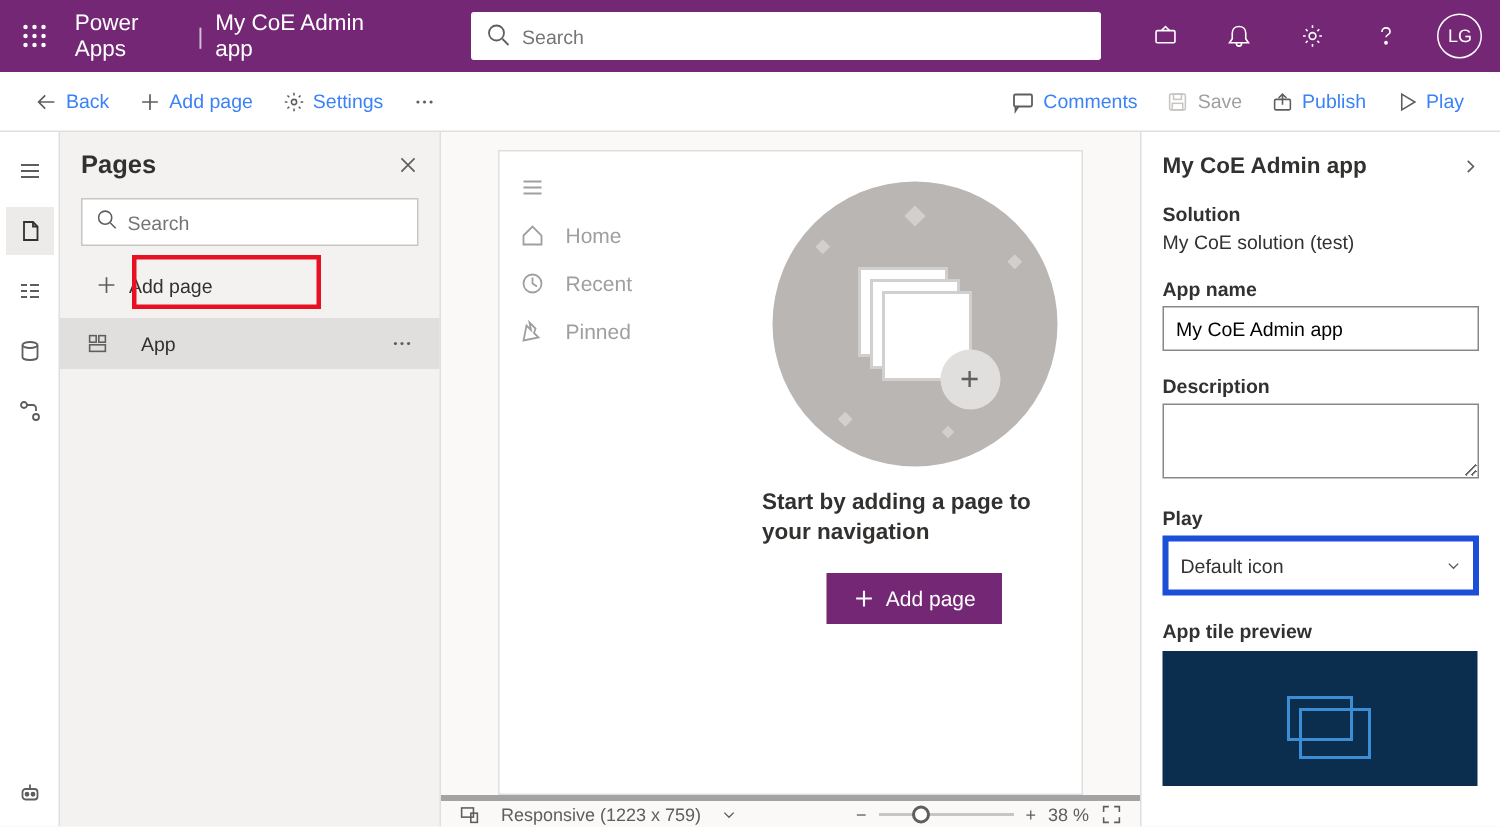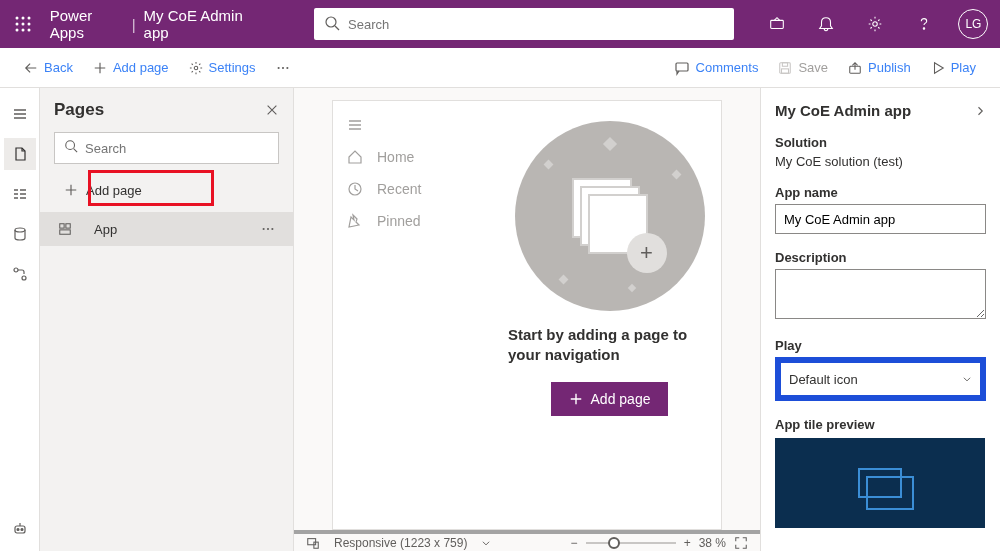--- a/index.html
+++ b/index.html
@@ -66,21 +66,21 @@
   .zoombar { display:flex; align-items:center; gap:8px; }
   .zoomtrack { width:90px; height:2px; background:#c8c6c4; position:relative; }
   .zoomthumb { width:12px; height:12px; border-radius:50%; background:#fff; border:2px solid #605e5c; position:absolute; top:-5px; left:22px; }
 
   .prop-panel { width:240px; background:#fff; border-left:1px solid #e1dfdd; padding:14px 14px 0 14px; overflow:auto; }
   .prop-panel h3 { font-size:15px; font-weight:600; display:flex; align-items:center; justify-content:space-between; }
   .prop-label { font-size:13px; font-weight:600; margin-top:16px; }
   .prop-val { font-size:13px; margin-top:4px; }
   .prop-input { width:100%; height:30px; border:1px solid #8a8886; padding:0 8px; font-size:13px; margin-top:4px; }
   .prop-textarea { width:100%; height:50px; border:1px solid #8a8886; padding:4px 8px; font-size:13px; margin-top:4px; resize:vertical; }
-  .prop-select { width:100%; height:30px; border:6px solid #1d4ed8; padding:16px 8px; font-size:13px; margin-top:4px; background:#fff; display:flex; align-items:center; justify-content:space-between; }
+  .prop-select { width:100%; height:30px; border:4px solid #1d4ed8; padding:16px 8px; font-size:13px; margin-top:4px; background:#fff; display:flex; align-items:center; justify-content:space-between; }
   .tile { width:210px; height:90px; background:#0b2e4f; margin-top:6px; display:flex; align-items:center; justify-content:center; }
   .tile-icon { width:44px; height:30px; border:2px solid #3b8ed6; position:relative; }
   .tile-icon::after { content:""; position:absolute; width:44px; height:30px; border:2px solid #3b8ed6; left:6px; top:6px; }
 
   svg { display:block; }
 </style>
 </head>
 <body>
 
 <div class="header">

